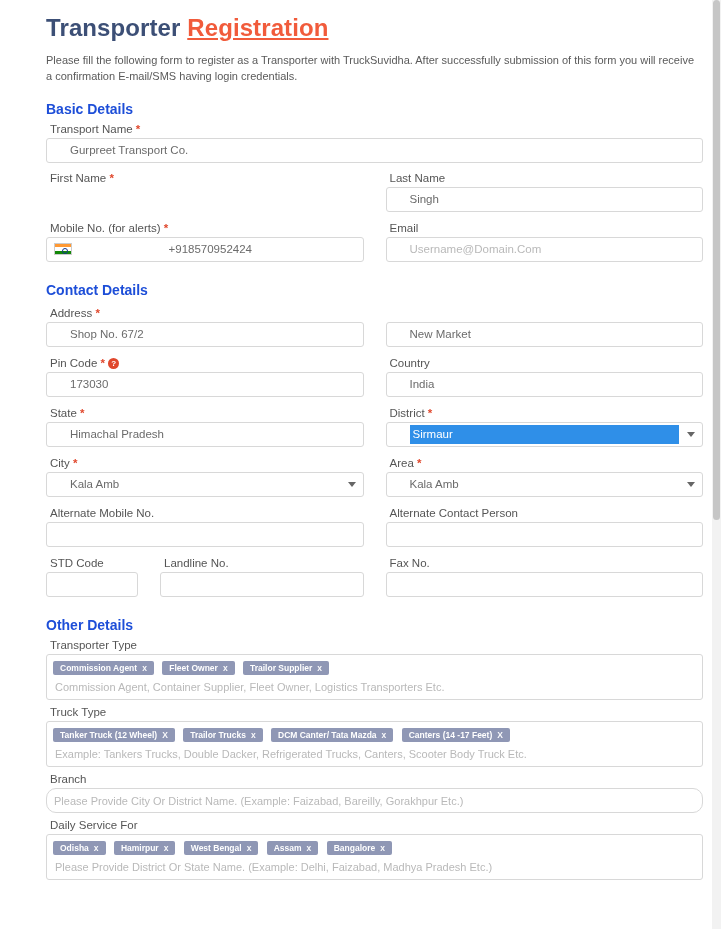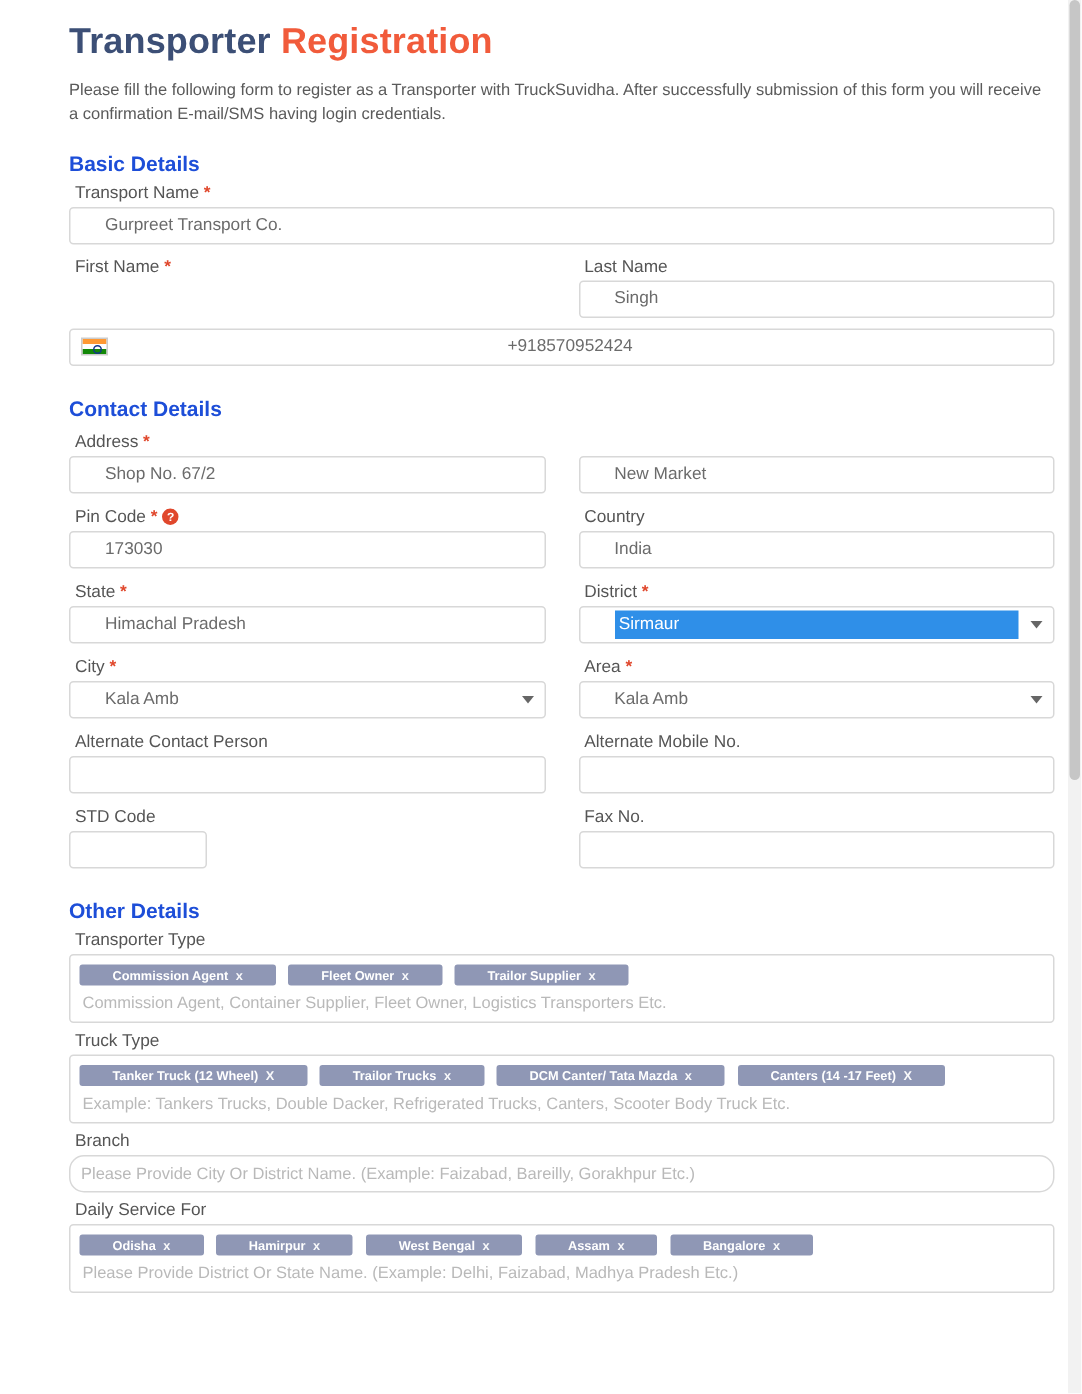--- a/index.html
+++ b/index.html
@@ -19,21 +19,21 @@
     position: relative;
     padding: 10px 18px 0 46px;
   }
   .title {
     font-size: 24px;
     font-weight: bold;
     color: #3c4f76;
     margin: 4px 0 10px 0;
     letter-spacing: 0.1px;
   }
-  .title .accent { color: #f15b3b; }
+  .title .accent { color: #f15b3b; text-decoration: underline; }
   .intro {
     font-size: 11px;
     color: #5a5a5a;
     line-height: 1.45;
     margin-bottom: 16px;
     max-width: 660px;
   }
   .section-title {
     font-size: 14px;
     font-weight: bold;
@@ -119,21 +119,21 @@
     padding: 5px 6px 6px 6px;
     min-height: 44px;
   }
   .tag {
     display: inline-block;
     background: #8f97b5;
     color: #fff;
     font-size: 8.5px;
     font-weight: bold;
     border-radius: 2px;
-    padding: 2px 22px;
+    padding: 2px 7px;
     margin: 0 5px 4px 0;
     white-space: nowrap;
   }
   .tag .x {
     margin-left: 5px;
     font-weight: bold;
     color: #ffffff;
     opacity: .95;
   }
   .tag-hint {
@@ -202,24 +202,34 @@
       <div class="field">
         <label>Last Name</label>
         <input class="txt" value="Singh" style="">
       </div>
     </div>
   </div>
 
   <div class="row">
     <div class="col">
       <div class="field">
+        <label>
+          <span>Mobile No. (for alerts)</span>
+          <span class="req">*</span>
+        </label>
         <div class="phone-wrap">
           <span class="flag"></span>
           <input class="txt" value="+918570952424" style="">
         </div>
+      </div>
+    </div>
+    <div class="col">
+      <div class="field">
+        <label>Email</label>
+        <input class="txt" placeholder="Username@Domain.Com" style="">
       </div>
     </div>
   </div>
 
   <div class="section-title">Contact Details</div>
 
   <div class="row">
     <div class="col">
       <div class="field">
         <label>
@@ -305,38 +315,44 @@
           <div class="fakeinput" style="line-height:19px;">Kala Amb</div>
           <span class="caret"></span>
         </div>
       </div>
     </div>
   </div>
 
   <div class="row">
     <div class="col">
       <div class="field">
+        <label>Alternate Mobile No.</label>
+        <input class="txt" value="" style="">
+      </div>
+    </div>
+    <div class="col">
+      <div class="field">
         <label>Alternate Contact Person</label>
-        <input class="txt" value="" style="">
-      </div>
-    </div>
-    <div class="col">
-      <div class="field">
-        <label>Alternate Mobile No.</label>
         <input class="txt" value="" style="">
       </div>
     </div>
   </div>
 
   <div class="row">
     <div class="col">
       <div class="row" style="gap:22px;margin:0;">
         <div class="col narrow-left">
           <div class="field">
             <label>STD Code</label>
+            <input class="txt" value="" style="">
+          </div>
+        </div>
+        <div class="col">
+          <div class="field">
+            <label>Landline No.</label>
             <input class="txt" value="" style="">
           </div>
         </div>
       </div>
     </div>
     <div class="col">
       <div class="field">
         <label>Fax No.</label>
         <input class="txt" value="" style="">
       </div>

